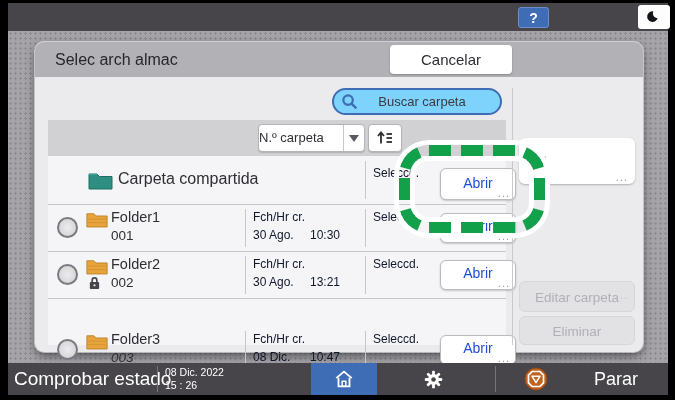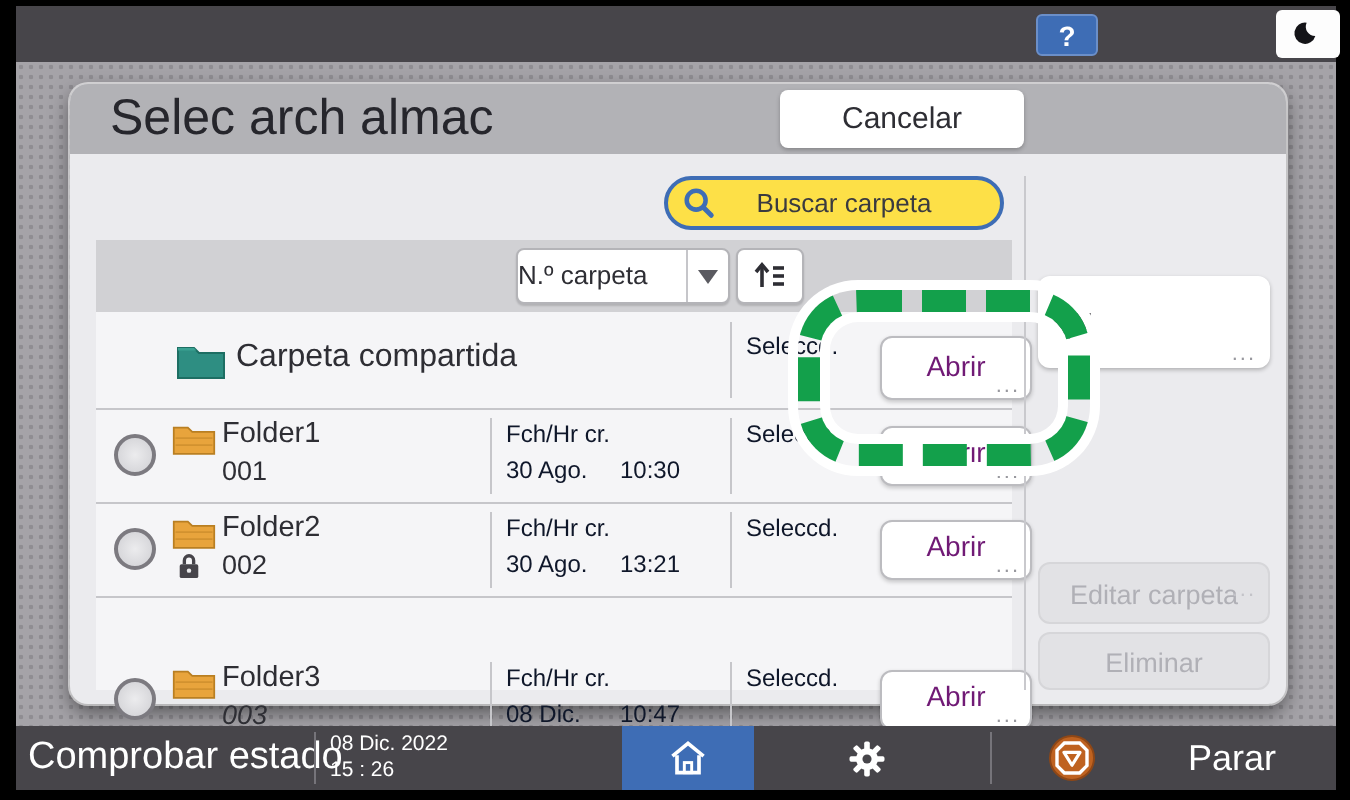--- a/index.html
+++ b/index.html
@@ -20,27 +20,27 @@
 
   .help-btn{left:510px;top:4px;width:31px;height:21px;background:#3e6db5;border:1px solid #6b8fc9;
     border-radius:3px;color:#fff;font-size:14px;font-weight:bold;text-align:center;line-height:20px;box-sizing:border-box;}
   .moon-btn{left:630px;top:2px;width:32px;height:24px;background:#fdfdfd;border-radius:3px;
     display:flex;align-items:center;justify-content:center;}
 
   
   .dialog{left:35px;top:42px;width:608px;height:310px;background:#ebebee;border-radius:9px;
     box-shadow:0 0 0 1px rgba(255,255,255,.55), 0 4px 10px rgba(0,0,0,.5);}
   .titlebar{left:0;top:0;width:608px;height:35px;background:#b2b2b6;border-radius:9px 9px 0 0;}
-  .dlg-title{left:20px;top:0;height:35px;line-height:35px;font-size:25px;color:#26262c;}
+  .dlg-title{left:20px;top:0;height:35px;line-height:35px;font-size:16px;color:#26262c;}
   .btn-cancel{left:355px;top:3px;width:122px;height:29px;background:#fff;border-radius:4px;
     color:#2e2e34;font-size:15px;text-align:center;line-height:29px;box-shadow:0 1px 2px rgba(0,0,0,.25);}
   .btn-ok{left:481px;top:3px;width:124px;height:29px;background:#3e6db5;border-radius:4px;
     color:#fff;font-size:15px;text-align:center;line-height:29px;box-shadow:0 1px 2px rgba(0,0,0,.25);}
 
-  .search-pill{left:297px;top:46px;width:170px;height:27px;background:#fde047;border:2px solid #3e6db5;
+  .search-pill{left:297px;top:46px;width:170px;height:27px;background:#7dd3fc;border:2px solid #3e6db5;
     border-radius:16px;box-sizing:border-box;display:flex;align-items:center;}
   .search-pill .txt{flex:1;text-align:center;font-size:13px;color:#3a3a40;padding-right:14px;}
   .search-pill svg{margin-left:7px;}
 
   .hdr-strip{left:13px;top:78px;width:458px;height:36px;background:#d1d1d4;}
   .dropdown{left:223px;top:82px;height:28px;background:#fff;border:1px solid #b4b4b8;border-radius:4px;
     display:flex;align-items:stretch;box-sizing:border-box;box-shadow:0 1px 1px rgba(0,0,0,.15);}
   .dd-label{width:84px;font-size:13px;color:#2e2e34;text-align:left;line-height:26px;}
   .dd-arrow{width:20px;border-left:1px solid #c6c6ca;display:flex;align-items:center;justify-content:center;}
   .dd-arrow i{width:0;height:0;border-left:5px solid transparent;border-right:5px solid transparent;border-top:7px solid #5a5a60;}
@@ -51,21 +51,21 @@
   .hline{height:1px;background:#c6c6ca;left:0;width:458px;}
   .vline{width:1px;background:#c6c6ca;}
   .row{left:0;width:458px;}
   .fname{font-size:14.5px;color:#2e2e34;}
   .fnum{font-size:13.5px;color:#2e2e34;}
   .datelabel,.dateval,.status{font-size:12px;color:#0f172a;}
   .radio{width:21px;height:21px;border-radius:50%;border:2px solid #7c7a80;
     background:radial-gradient(#ececee,#cfcfd3);box-sizing:border-box;}
   .open-btn{width:76px;background:#fff;border:1px solid #bcbcc0;border-radius:6px;
     box-shadow:0 1px 2px rgba(0,0,0,.2);box-sizing:border-box;}
-  .open-btn .lbl{display:block;text-align:center;font-size:14px;color:#701a75;margin-top:4px;}
+  .open-btn .lbl{display:block;text-align:center;font-size:14px;color:#1d4ed8;margin-top:4px;}
   .open-btn .dots{position:absolute;right:5px;bottom:1px;font-size:11px;color:#98989e;letter-spacing:1px;line-height:10px;}
 
   .panel-sep{left:477px;top:46px;width:1px;height:257px;background:#c9c9cd;}
   .create-btn{left:484px;top:96px;width:116px;height:46px;background:#fff;border-radius:6px;
     box-shadow:0 1px 2px rgba(0,0,0,.25);}
   .create-txt{left:32px;top:5px;font-size:13.5px;color:#2e2e34;line-height:1.2;}
   .disabled-btn{left:484px;width:116px;background:#e2e2e5;border:1px solid #d6d6d9;border-radius:6px;
     color:#b0b0b6;font-size:13.5px;text-align:center;box-sizing:border-box;}
   .disabled-btn .dots{position:absolute;right:6px;bottom:0px;font-size:11px;color:#c3c3c8;letter-spacing:1px;}
 

